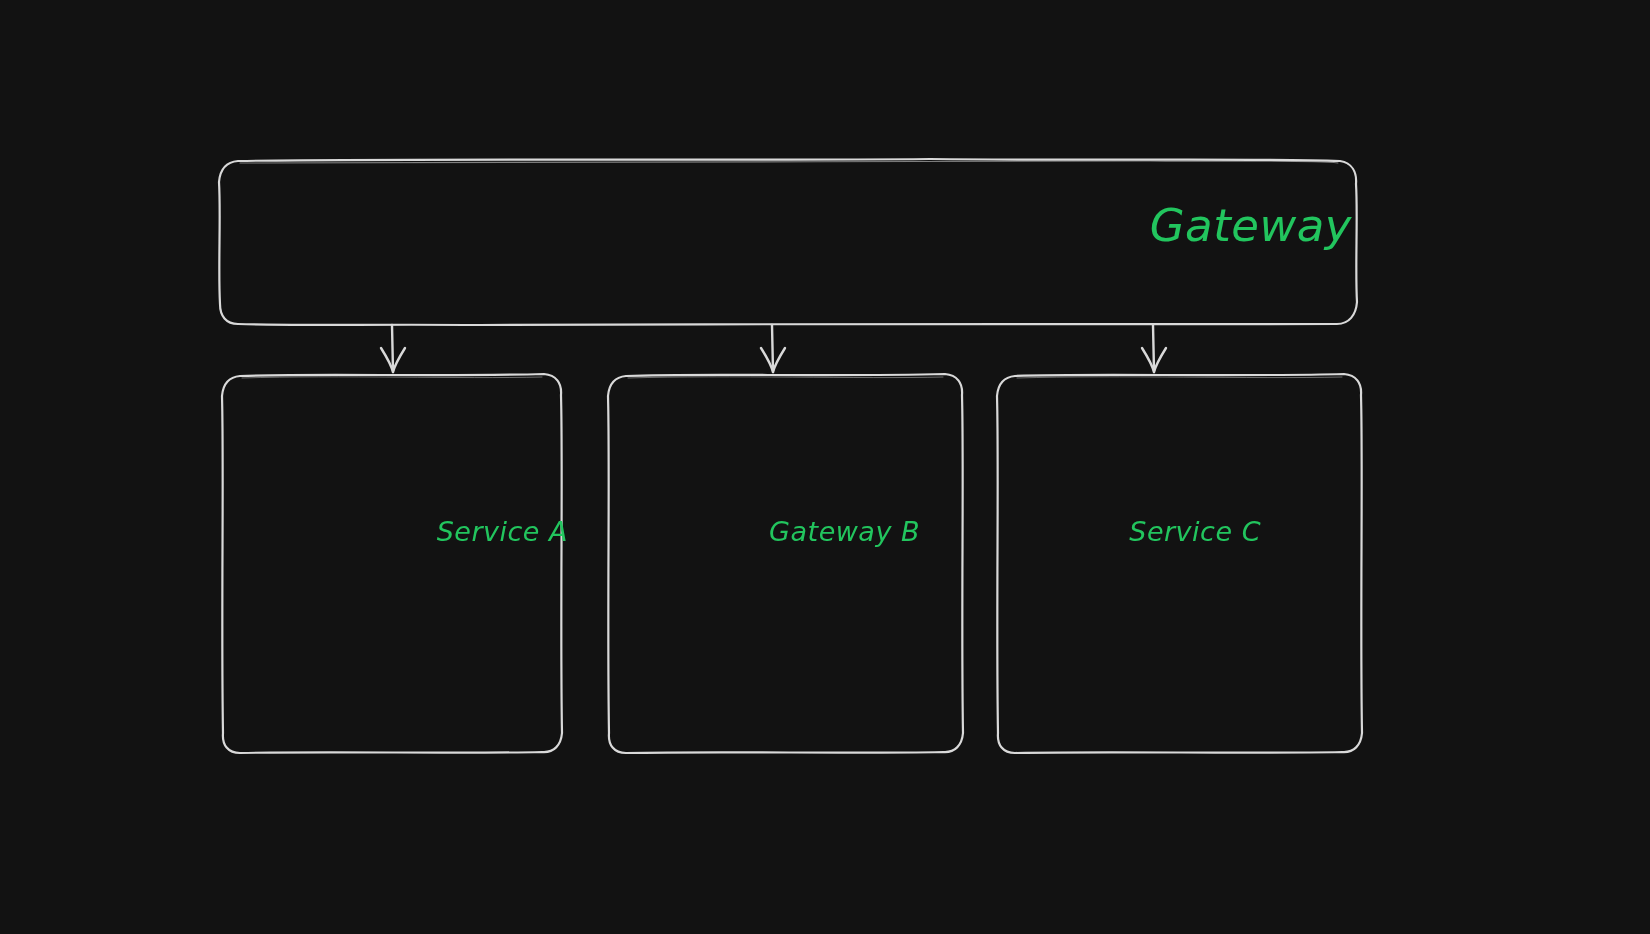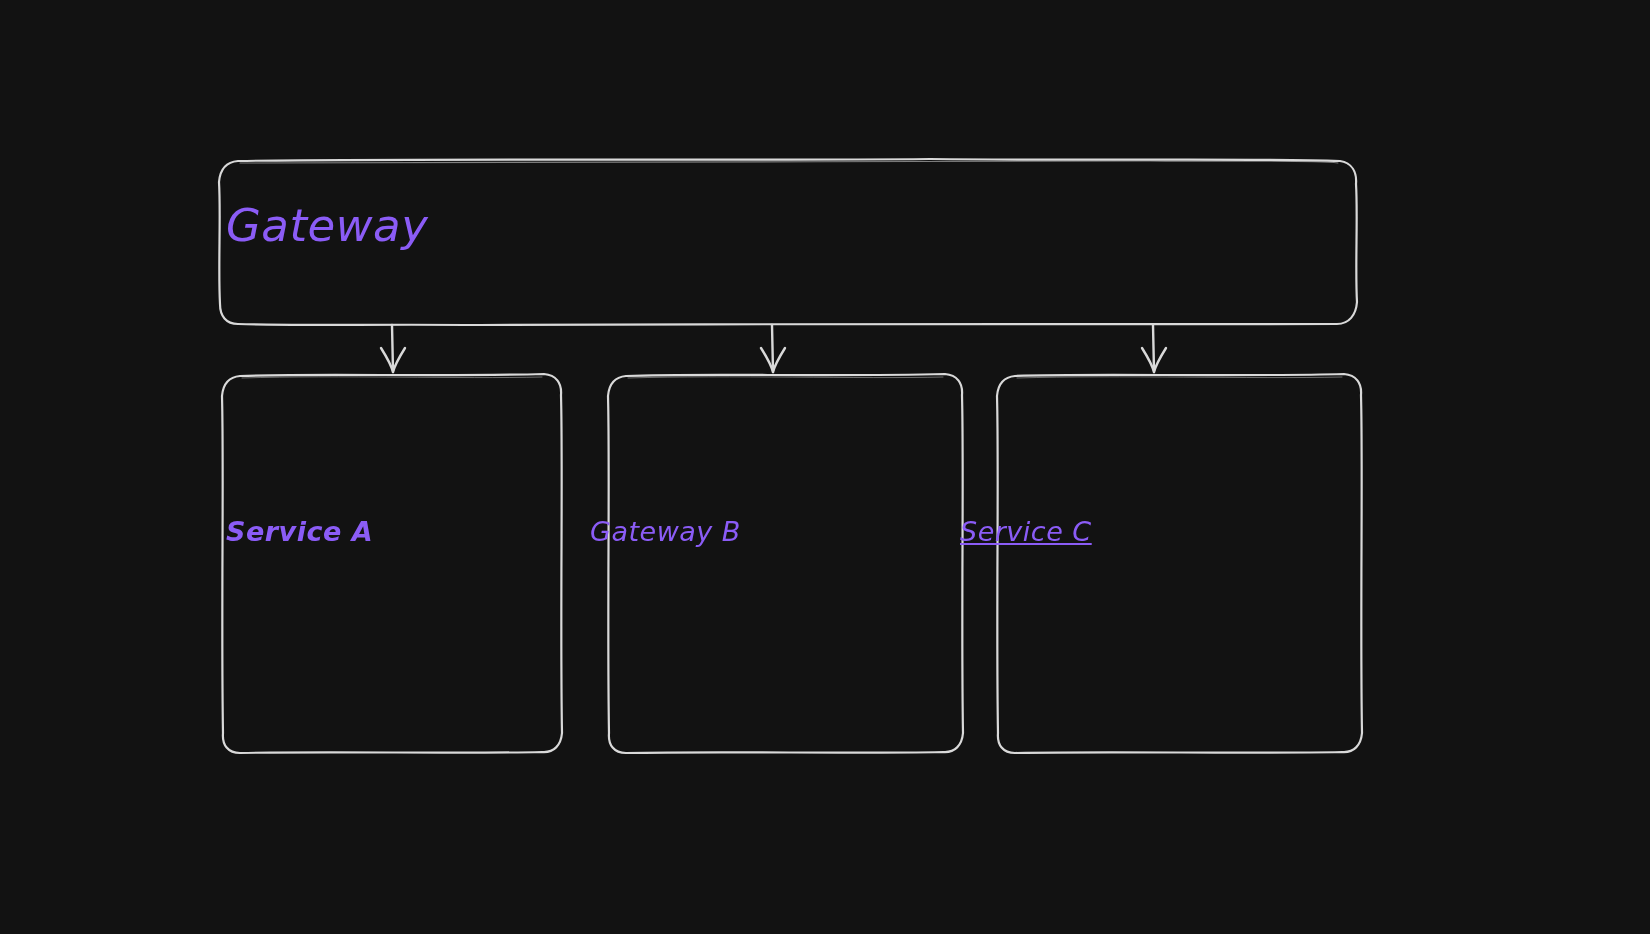--- a/index.html
+++ b/index.html
@@ -21,43 +21,43 @@
   }
   .diagram-svg {
     position: absolute;
     top: 0;
     left: 0;
     width: 1650px;
     height: 934px;
   }
   .node-label {
     position: absolute;
-    color: #8b5cf6;
+    color: #22c55e;
     font-family: "DejaVu Sans", sans-serif;
     font-style: italic;
     font-weight: 400;
     white-space: nowrap;
-    text-align: left;
+    text-align: right;
     letter-spacing: 0.5px;
     -webkit-font-smoothing: antialiased;
   }
   .label-gateway {
     left: 226px;
     top: 196px;
     width: 1126px;
     font-size: 45px;
     line-height: 60px;
   }
   .label-service {
     font-size: 27px;
     line-height: 36px;
   }
-  .label-service-a { left: 226px; top: 514px; width: 330px; font-weight: bold; }
+  .label-service-a { left: 238px; top: 514px; width: 330px; }
   .label-service-b { left: 590px; top: 514px; width: 330px; }
-  .label-service-c { left: 960px; top: 514px; width: 330px; text-decoration: underline; }
+  .label-service-c { left: 931px; top: 514px; width: 330px; }
 </style>
 </head>
 <body>
 
 <div id="canvas">
 
   <svg class="diagram-svg" viewBox="0 0 1650 934" xmlns="http://www.w3.org/2000/svg">
 
     <g>
       <path d="M 238 161

